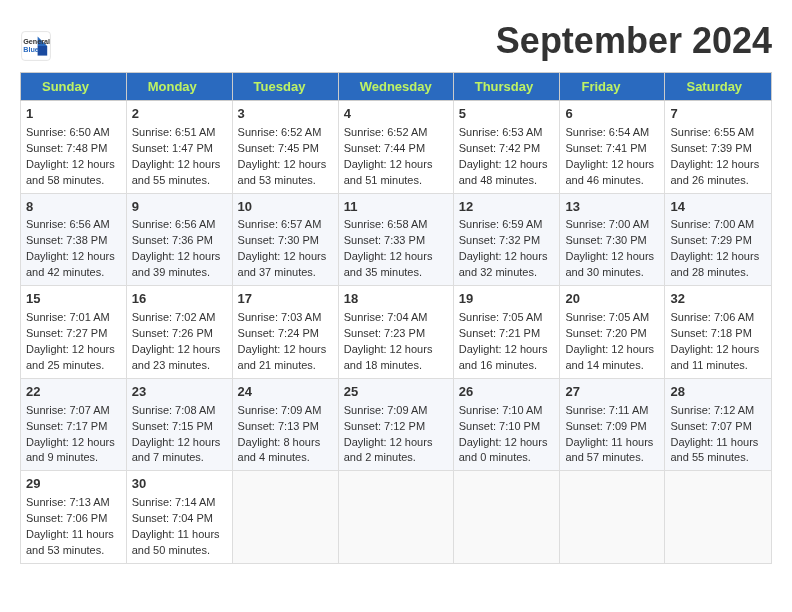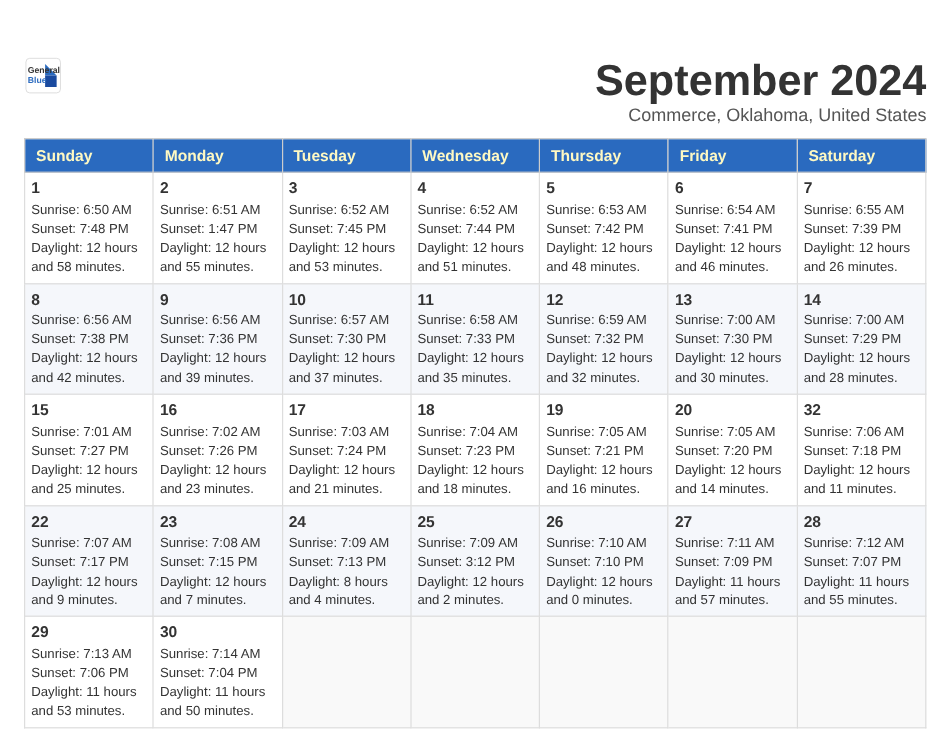--- a/index.html
+++ b/index.html
@@ -6,54 +6,53 @@
     body {
       font-family: Arial, sans-serif;
       background: #fff;
       width: 792px;
       min-height: 612px;
       padding: 20px;
     }
     .header-section {
       display: flex;
       justify-content: space-between;
-      align-items: center;
+      align-items: flex-end;
       margin-bottom: 10px;
     }
     .logo {
       display: flex;
       align-items: center;
       gap: 4px;
     }
     .logo-icon {
       width: 32px;
       height: 32px;
     }
     .title-section {
       text-align: right;
     }
     .calendar-title {
       font-size: 36px;
       font-weight: bold;
       color: #333;
-      margin-top: 26px;
     }
     .calendar-subtitle {
       font-size: 15px;
       color: #555;
     }
     table {
       width: 100%;
       border-collapse: collapse;
       font-size: 11px;
     }
     thead tr th {
       background-color: #2a6abf;
-      color: #fef9c3;
-      padding: 6px 9px;
+      color: #bef264;
+      padding: 6px 21px;
       text-align: left;
       font-size: 13px;
       font-weight: bold;
       border: 1px solid #ccc;
     }
     tbody tr td {
       border: 1px solid #ddd;
       vertical-align: top;
       padding: 4px 5px;
       width: 14.28%;
@@ -83,21 +82,20 @@
     <svg class="logo-icon" viewBox="0 0 40 40">
       <rect x="2" y="2" width="36" height="36" rx="4" fill="#fff" stroke="#ddd" stroke-width="1"></rect>
       <polygon points="22,8 34,20 22,20" fill="#2a6abf"></polygon>
       <polygon points="22,20 34,20 34,32 22,32" fill="#1a4a9f"></polygon>
       <text x="4" y="17" font-size="9" font-weight="bold" fill="#333" font-family="Arial">General</text>
       <text x="4" y="28" font-size="9" font-weight="bold" fill="#2a6abf" font-family="Arial">Blue</text>
     </svg>
   </div>
   <div class="title-section">
     <div class="calendar-title">September 2024</div>
-    <div class="calendar-subtitle">Commerce, Oklahoma, United States</div>
   </div>
 </div>
 
 <table>
   <thead>
     <tr>
     <th>Sunday</th>
         <th>Monday</th>
         <th>Tuesday</th>
         <th>Wednesday</th>
@@ -254,21 +252,21 @@
         </td>
         <td>
           <span class="day-num">24</span>
           <div>Sunrise: 7:09 AM</div>
           <div>Sunset: 7:13 PM</div>
           <div>Daylight: 8 hours and 4 minutes.</div>
         </td>
         <td>
           <span class="day-num">25</span>
           <div>Sunrise: 7:09 AM</div>
-          <div>Sunset: 3:12 PM</div>
+          <div>Sunset: 7:12 PM</div>
           <div>Daylight: 12 hours and 2 minutes.</div>
         </td>
         <td>
           <span class="day-num">26</span>
           <div>Sunrise: 7:10 AM</div>
           <div>Sunset: 7:10 PM</div>
           <div>Daylight: 12 hours and 0 minutes.</div>
         </td>
         <td>
           <span class="day-num">27</span>

